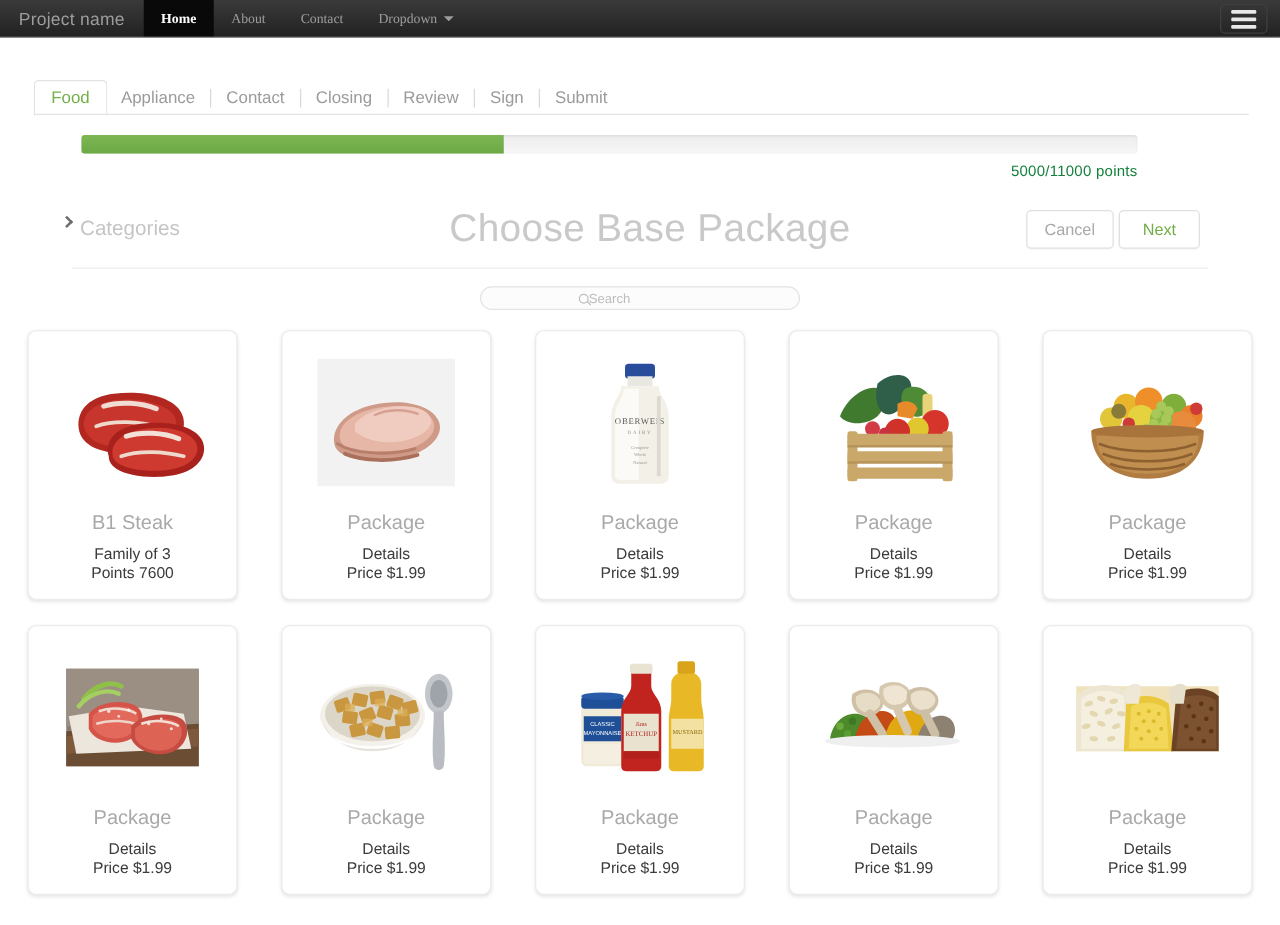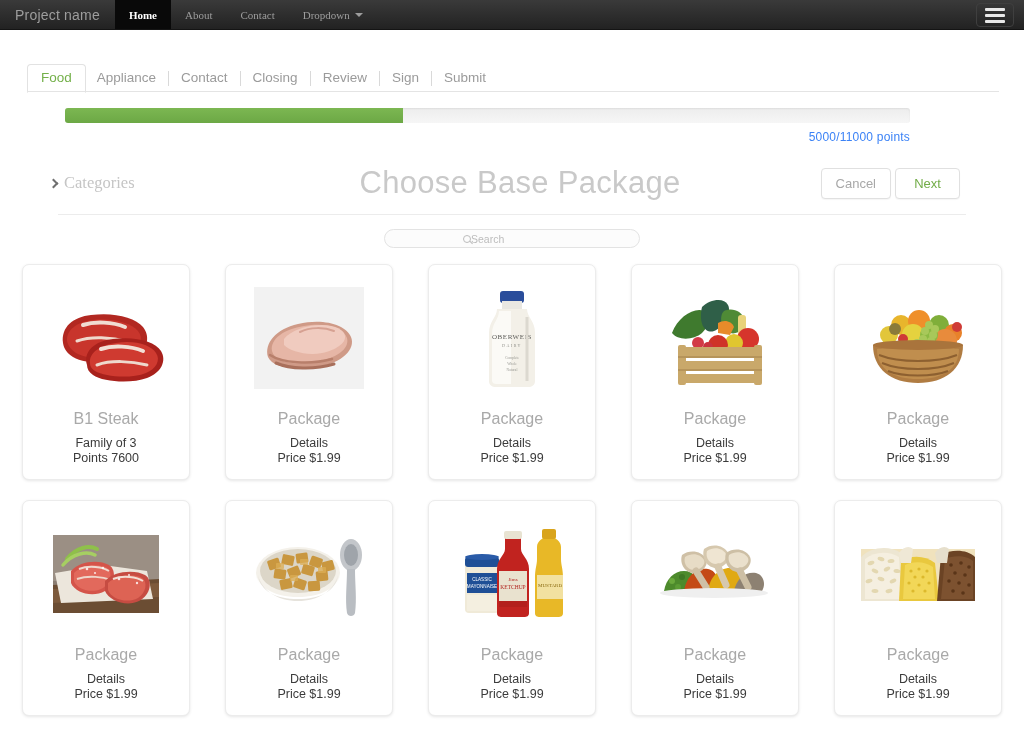--- a/index.html
+++ b/index.html
@@ -121,43 +121,42 @@
     box-shadow: inset 0 1px 2px rgba(0,0,0,.07);
   }
   .progress-fill {
     height: 100%;
     background: #76b24c;
     background: linear-gradient(#7cb752, #6ca845);
   }
   .progress-label {
     text-align: right;
     font-size: 12px;
-    color: #3b82f6;
+    color: #15803d;
     margin-top: 7px;
     padding-right: 0px;
     letter-spacing: .2px;
   }
 
   
   .header-row {
     position: relative;
     height: 46px;
     margin-top: 16px;
     padding: 0 50px 0 48px;
     display: flex;
     align-items: center;
   }
   .categories {
     display: flex;
-    align-items: center;
+    align-items: flex-start;
     font-size: 16.5px;
     color: #c5c5c5;
     cursor: pointer;
     white-space: nowrap;
-    font-family: Liberation Serif, serif;
   }
   .chev-right {
     display: inline-block;
     width: 7px; height: 7px;
     border-right: 2.4px solid #6f6f6f;
     border-bottom: 2.4px solid #6f6f6f;
     transform: rotate(-45deg);
     margin-right: 7px;
     margin-left: 2px;
   }

